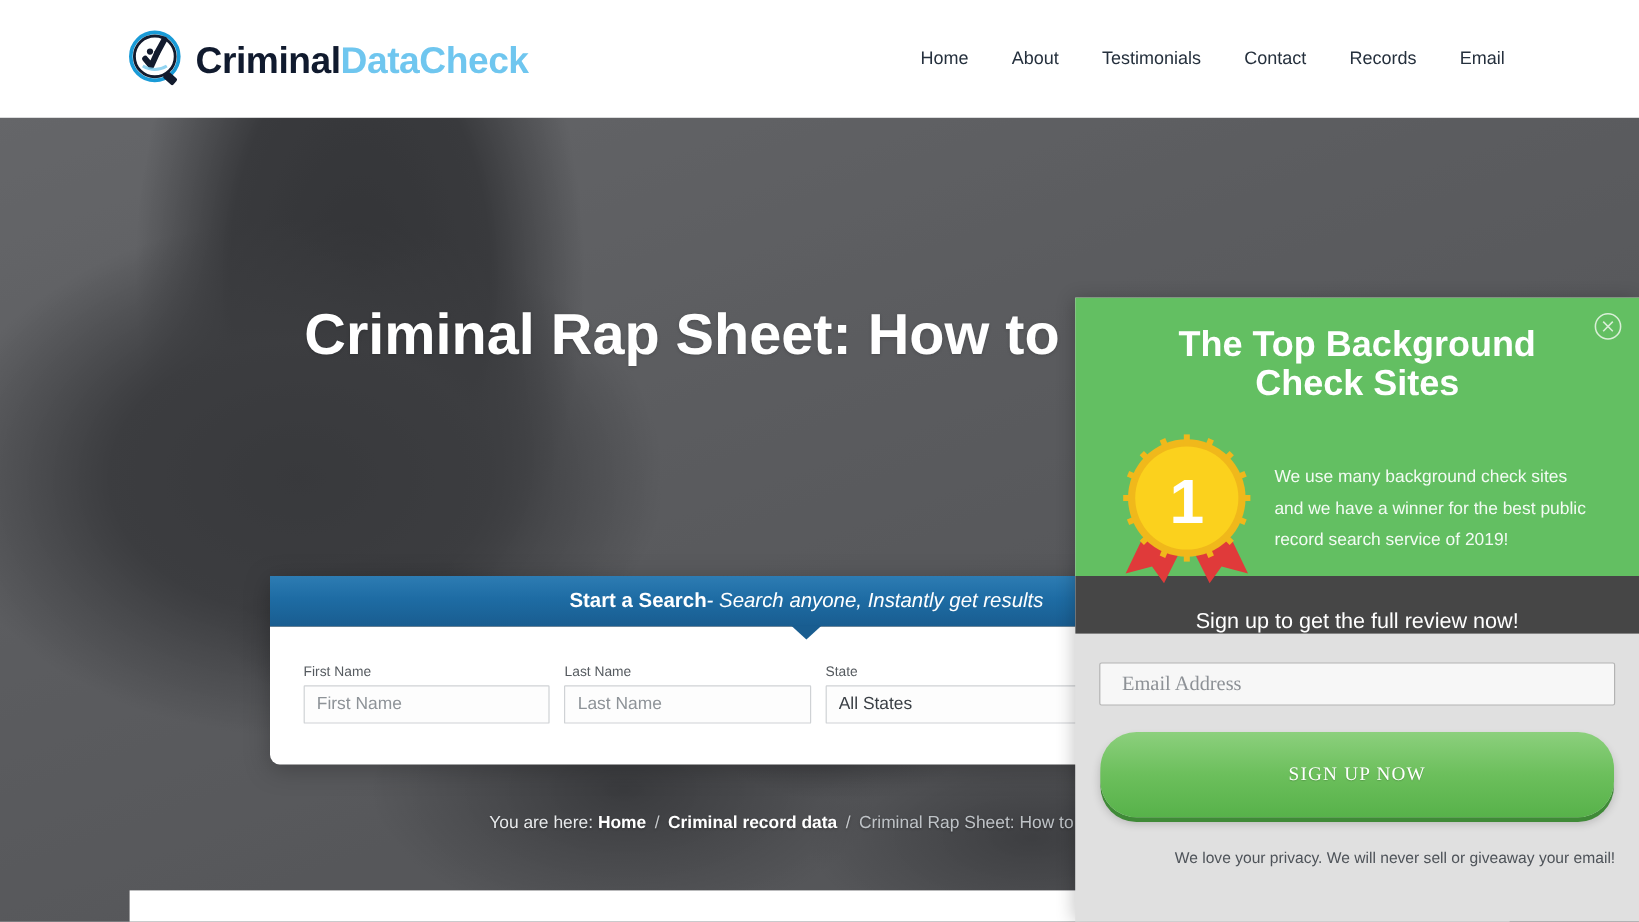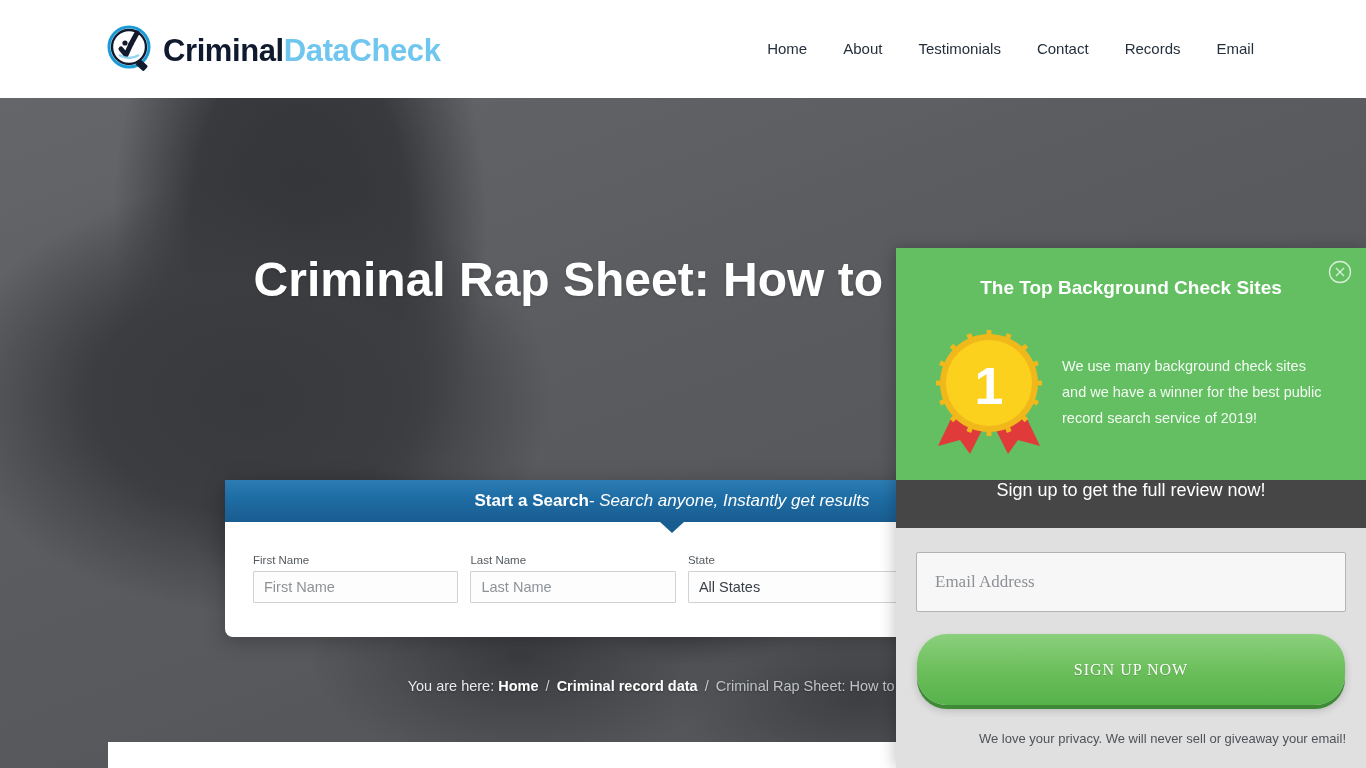--- a/index.html
+++ b/index.html
@@ -186,21 +186,21 @@
     overflow: hidden;
   }
   .popup-top {
     background: #63bf62;
     padding: 24px 24px 10px 24px;
     height: 232px;
     position: relative;
   }
   .popup-title {
     color: #ffffff;
-    font-size: 19px; font-weight: bold;
+    font-size: 30px; font-weight: bold;
     text-align: center;
     line-height: 32px;
     padding: 0 14px;
   }
   .popup-close {
     position: absolute; top: 12px; right: 14px;
     width: 24px; height: 24px;
     cursor: pointer;
   }
   .popup-body-row {
@@ -211,27 +211,27 @@
   .badge { width: 118px; height: 128px; flex: 0 0 auto; position: relative; }
   .popup-sub {
     color: #f3fbf3;
     font-size: 14.5px;
     line-height: 26px;
     max-width: 270px;
   }
   .popup-band {
     background: #464646;
     height: 48px;
-    display: flex; align-items: flex-start; justify-content: center;
+    display: flex; align-items: flex-end; justify-content: center;
     color: #ffffff;
     font-size: 18px;
   }
   .popup-form { padding: 24px 20px 0 20px; }
   .email-input {
-    width: 100%; height: 60px;
+    width: 100%; height: 36px;
     border: 1px solid #b3b3b3;
     background: #f7f7f7;
     padding: 0 18px;
     font-family: "Liberation Serif", serif;
     font-size: 17px; color: #b91c1c;
     border-radius: 2px;
   }
   .email-input::placeholder { color: #8d9196; }
   .signup-btn {
     display: block;

